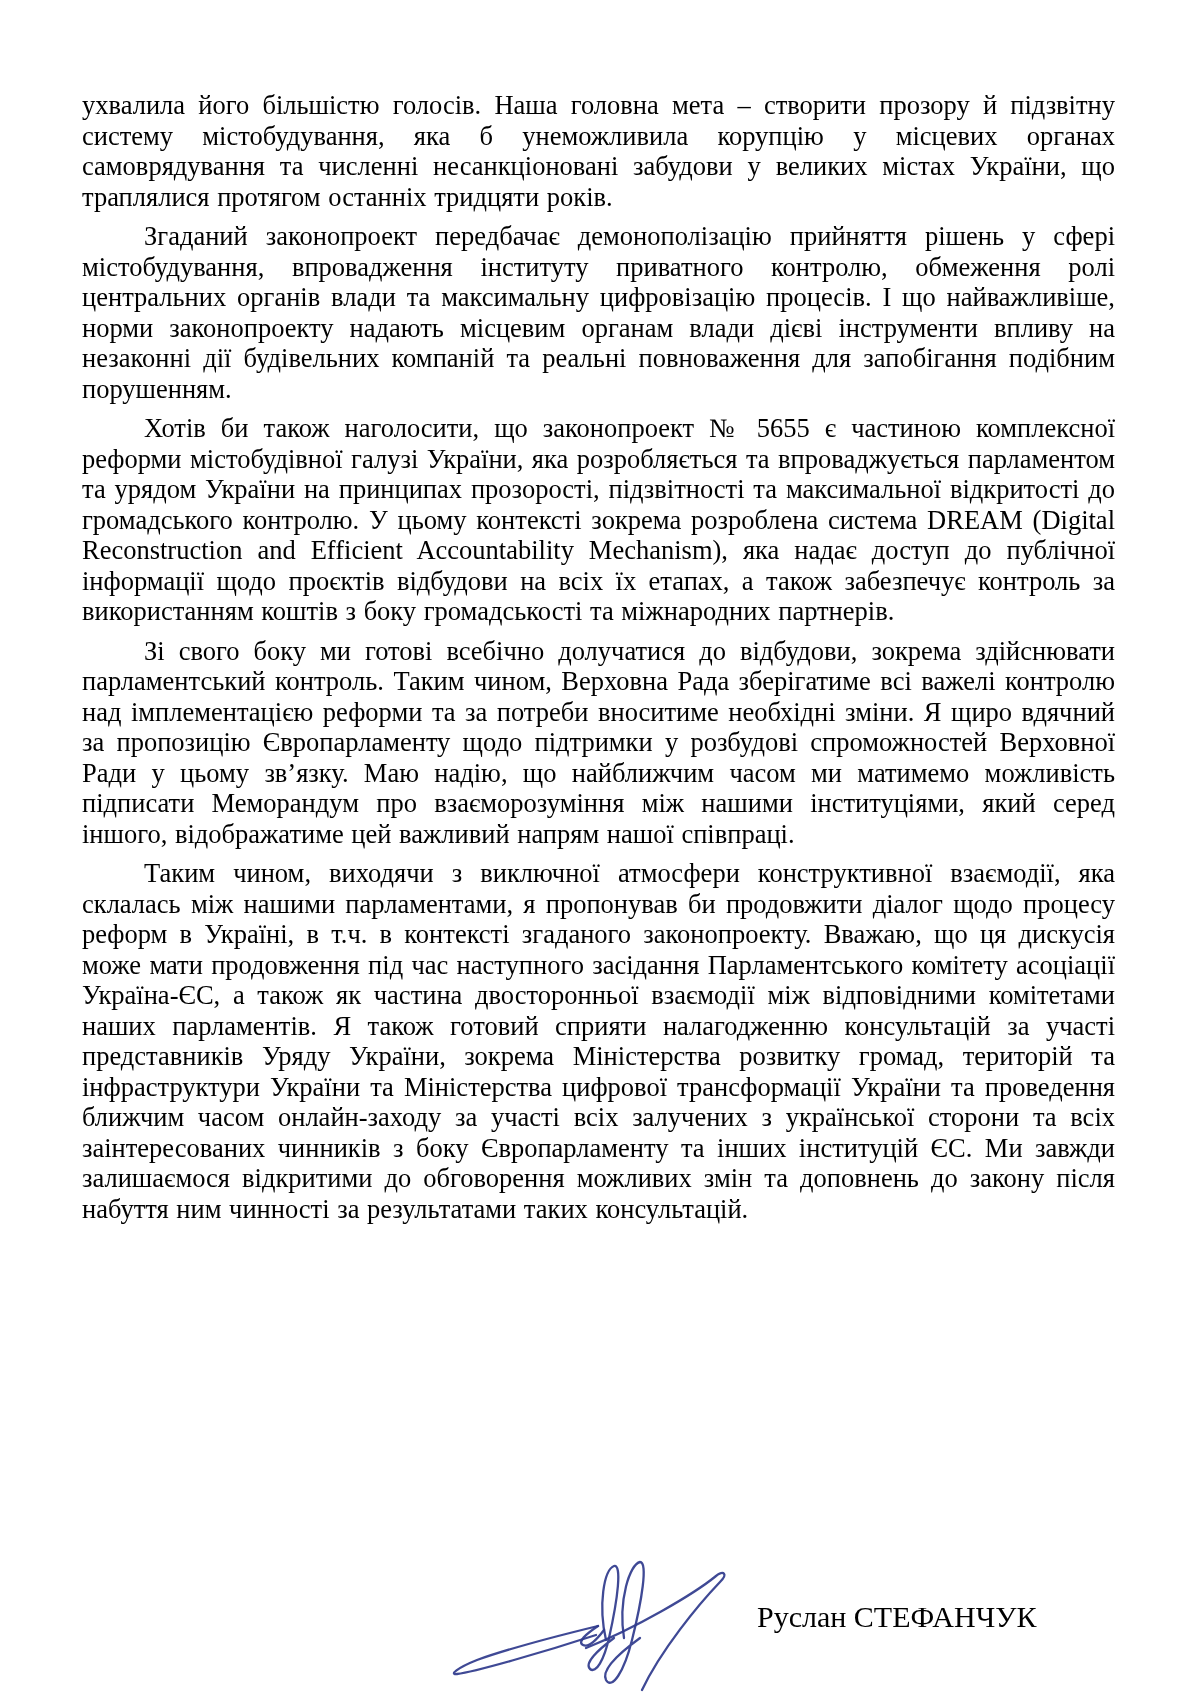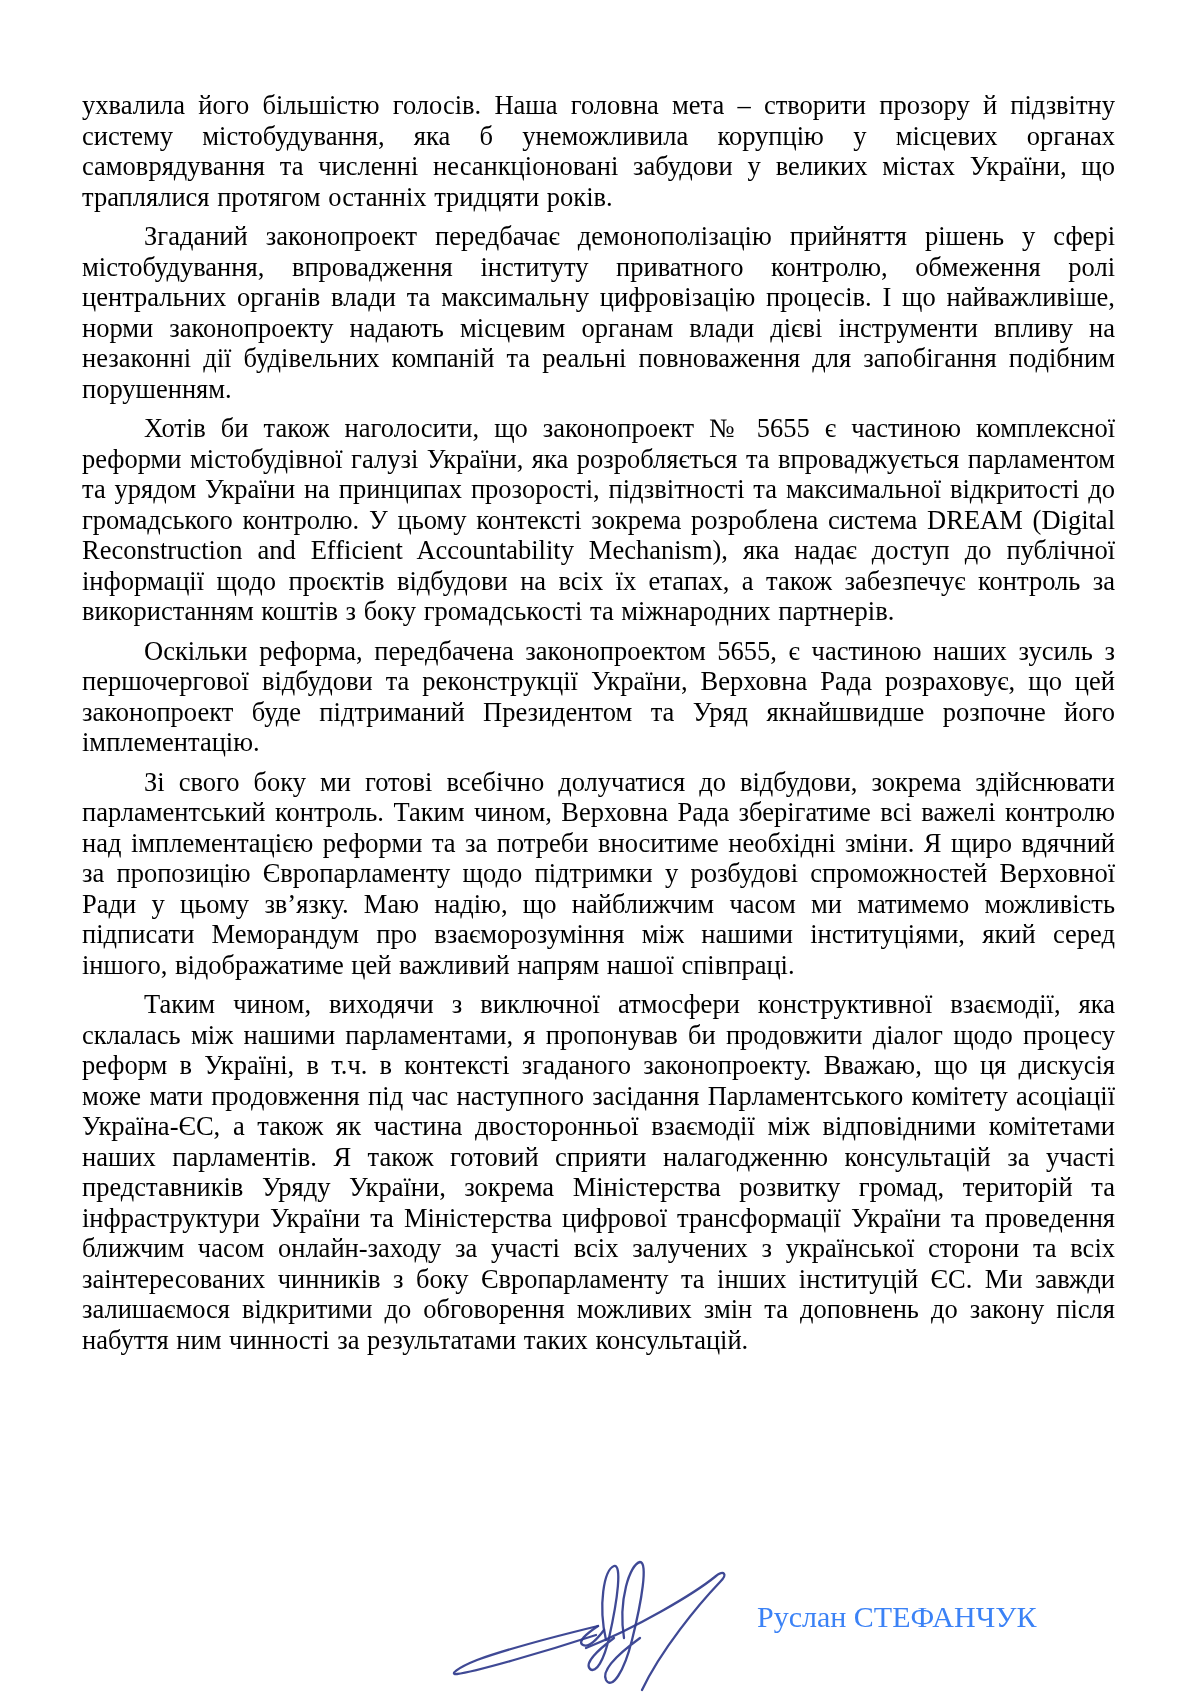--- a/index.html
+++ b/index.html
@@ -60,33 +60,32 @@
     stroke-linejoin: round;
     opacity: 0.92;
   }
   .signature-name {
     position: absolute;
     left: 757px;
     top: 1600px;
     font-size: 30px;
     line-height: 34px;
     white-space: nowrap;
-    color: #3b82f6;
+    color: #000000;
   }
 </style>
 </head>
 <body>
 
 <div class="page">
 
   <div class="letter-body">
     <p class="para continuation">ухвалила його більшістю голосів. Наша головна мета – створити прозору й підзвітну систему містобудування, яка б унеможливила корупцію у місцевих органах самоврядування та численні несанкціоновані забудови у великих містах України, що траплялися протягом останніх тридцяти років.</p>
     <p class="para">Згаданий законопроект передбачає демонополізацію прийняття рішень у сфері містобудування, впровадження інституту приватного контролю, обмеження ролі центральних органів влади та максимальну цифровізацію процесів. І що найважливіше, норми законопроекту надають місцевим органам влади дієві інструменти впливу на незаконні дії будівельних компаній та реальні повноваження для запобігання подібним порушенням.</p>
     <p class="para">Хотів би також наголосити, що законопроект № 5655 є частиною комплексної реформи містобудівної галузі України, яка розробляється та впроваджується парламентом та урядом України на принципах прозорості, підзвітності та максимальної відкритості до громадського контролю. У цьому контексті зокрема розроблена система DREAM (Digital Reconstruction and Efficient Accountability Mechanism), яка надає доступ до публічної інформації щодо проєктів відбудови на всіх їх етапах, а також забезпечує контроль за використанням коштів з боку громадськості та міжнародних партнерів.</p>
-    <p class="para">Оскільки реформа, передбачена законопроектом 5655, є частиною наших зусиль з першочергової відбудови та реконструкції України, Верховна Рада розраховує, що цей законопроект буде підтриманий Президентом та Уряд якнайшвидше розпочне його імплементацію.</p>
     <p class="para">Зі свого боку ми готові всебічно долучатися до відбудови, зокрема здійснювати парламентський контроль. Таким чином, Верховна Рада зберігатиме всі важелі контролю над імплементацією реформи та за потреби вноситиме необхідні зміни. Я щиро вдячний за пропозицію Європарламенту щодо підтримки у розбудові спроможностей Верховної Ради у цьому зв’язку. Маю надію, що найближчим часом ми матимемо можливість підписати Меморандум про взаєморозуміння між нашими інституціями, який серед іншого, відображатиме цей важливий напрям нашої співпраці.</p>
     <p class="para">Таким чином, виходячи з виключної атмосфери конструктивної взаємодії, яка склалась між нашими парламентами, я пропонував би продовжити діалог щодо процесу реформ в Україні, в т.ч. в контексті згаданого законопроекту. Вважаю, що ця дискусія може мати продовження під час наступного засідання Парламентського комітету асоціації Україна-ЄС, а також як частина двосторонньої взаємодії між відповідними комітетами наших парламентів. Я також готовий сприяти налагодженню консультацій за участі представників Уряду України, зокрема Міністерства розвитку громад, територій та інфраструктури України та Міністерства цифрової трансформації України та проведення ближчим часом онлайн-заходу за участі всіх залучених з української сторони та всіх заінтересованих чинників з боку Європарламенту та інших інституцій ЄС. Ми завжди залишаємося відкритими до обговорення можливих змін та доповнень до закону після набуття ним чинності за результатами таких консультацій.</p>
   </div>
 
   <div class="signature-block">
     <svg class="signature-scribble" viewBox="0 0 302 148" xmlns="http://www.w3.org/2000/svg" aria-hidden="true">
       <path d="M150,85 C95,103 28,122 11,124 C3,125 11,118 31,110 C70,96 115,85 152,76" stroke="#2f3a8c"></path>
       <path d="M152,76 C140,84 131,92 137,95 C143,98 152,88 158,80" stroke="#2f3a8c"></path>
       <path d="M160,90 C152,55 158,20 168,16 C176,14 172,48 163,88 C158,110 150,124 144,119 C138,113 152,100 168,88" stroke="#2f3a8c"></path>
       <path d="M178,88 C172,50 184,14 194,12 C202,12 196,50 186,90 C178,122 166,140 160,130 C155,120 172,104 194,88" stroke="#2f3a8c"></path>

